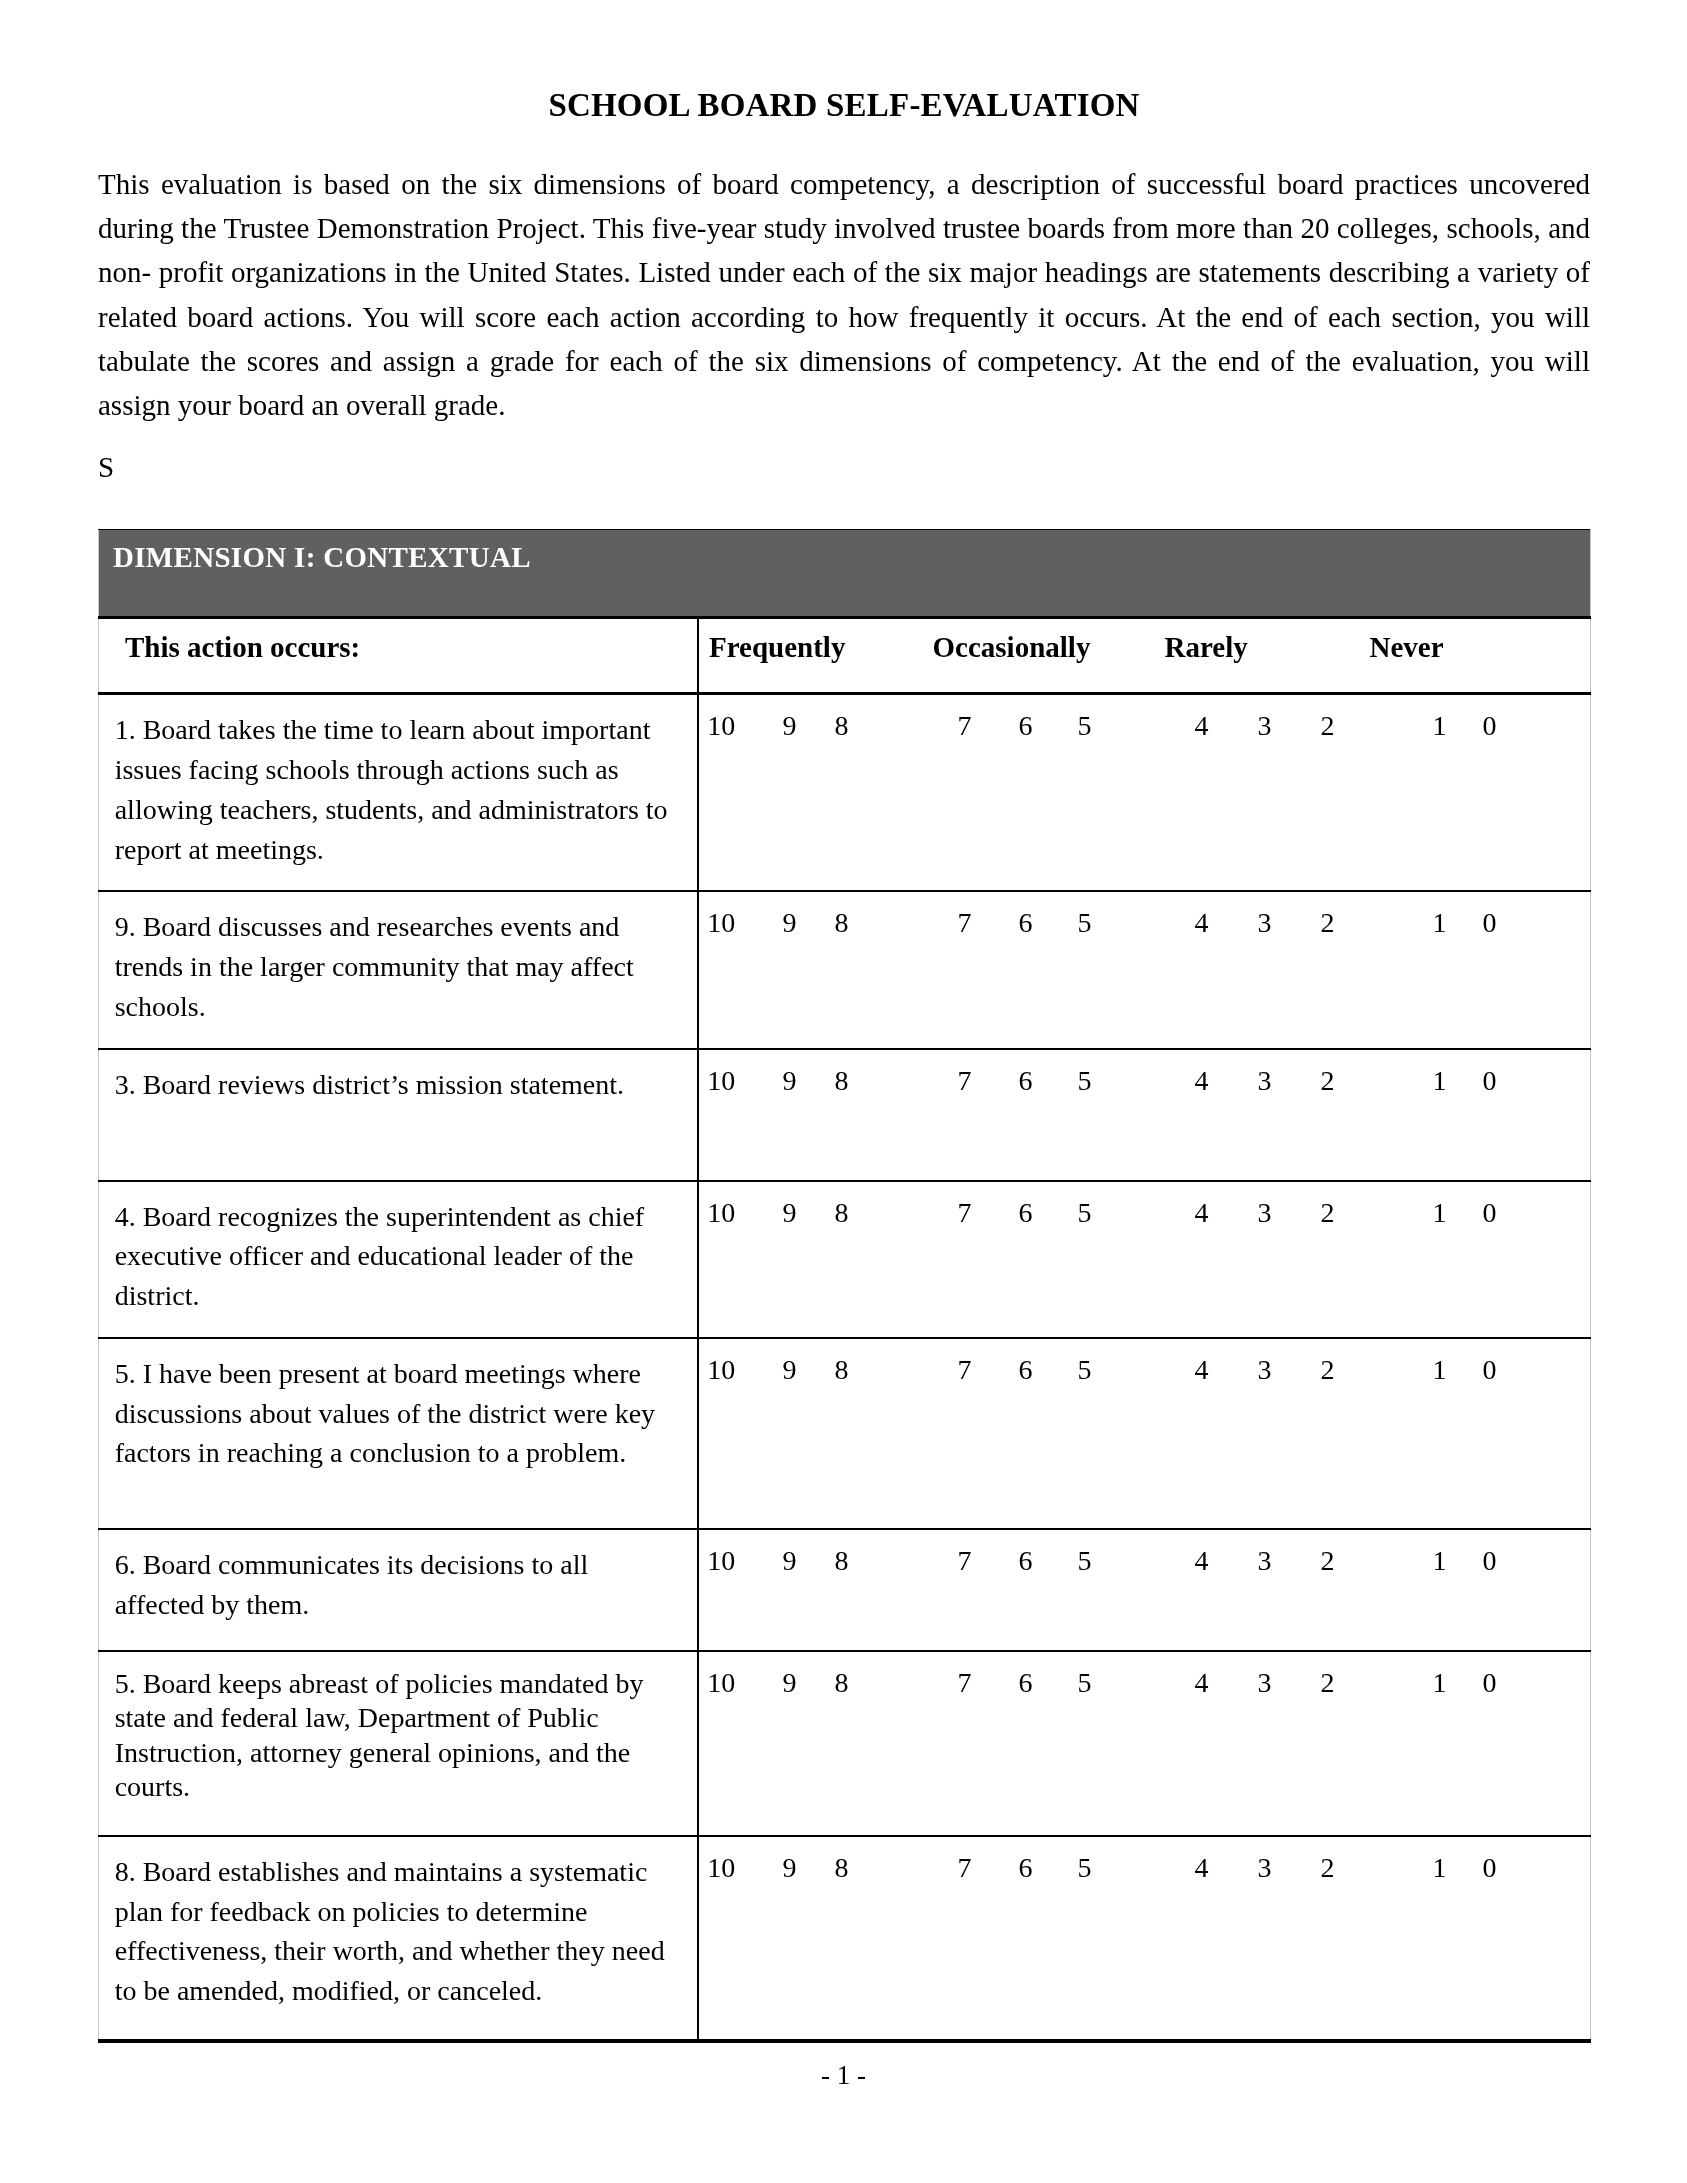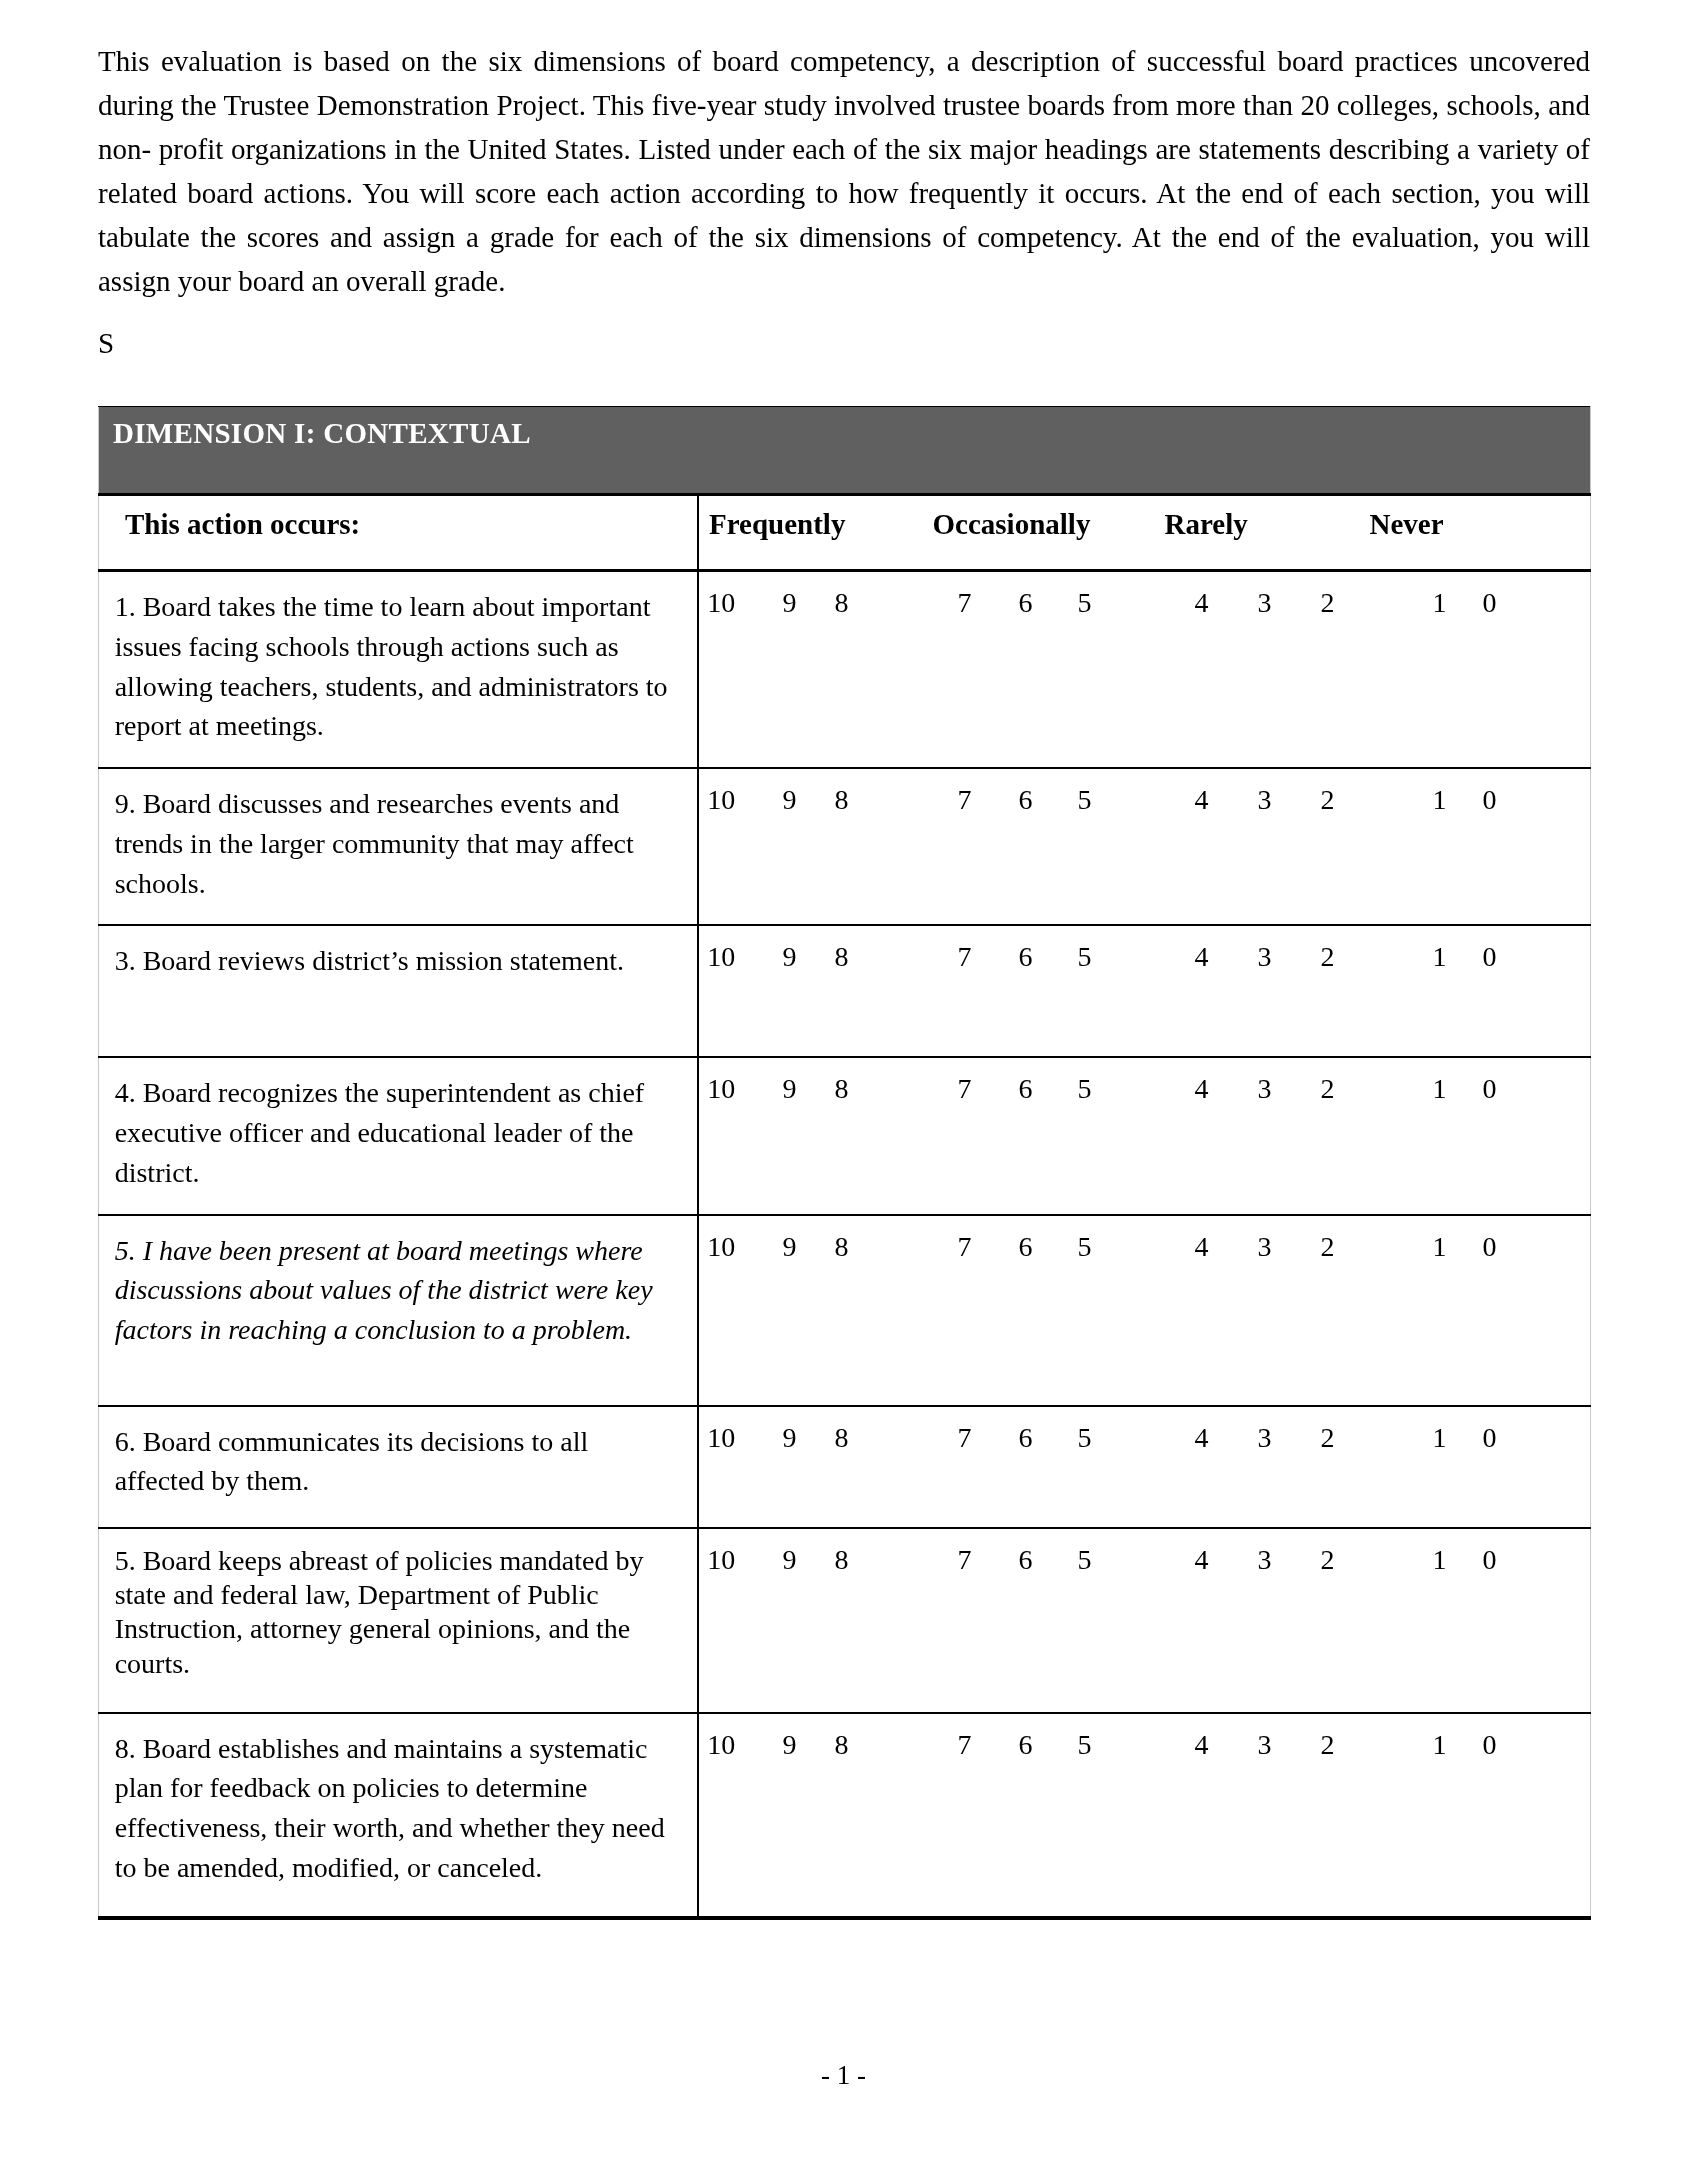--- a/index.html
+++ b/index.html
@@ -138,41 +138,42 @@
     position: absolute;
     top: 0;
     white-space: nowrap;
     font-size: 28px;
   }
 
   .cell-pad-1 { min-height: 147px; }
   .cell-pad-2 { min-height: 115px; }
   .cell-pad-3 { min-height: 94px; }
   .cell-pad-4 { min-height: 114px; }
-  .cell-pad-5 { min-height: 153px; font-style: italic; }
+  .cell-pad-5 { min-height: 153px; }
   .cell-pad-6 { min-height: 84px; }
   .cell-pad-7 { min-height: 147px; }
   .cell-pad-8 { min-height: 166px; }
 
   
   .footer {
     position: absolute;
     left: 0;
     right: 0;
     top: 2060px;
     text-align: center;
     font-size: 27px;
   }
 </style>
 </head>
 <body>
 
 <div class="page">
   <div class="content">
 
+    <h1 class="doc-title">SCHOOL BOARD SELF-EVALUATION</h1>
 
     <p class="intro">This evaluation is based on the six dimensions of board competency, a description of successful board practices uncovered during the Trustee Demonstration Project. This five-year study involved trustee boards from more than 20 colleges, schools, and non- profit organizations in the United States. Listed under each of the six major headings are statements describing a variety of related board actions. You will score each action according to how frequently it occurs. At the end of each section, you will tabulate the scores and assign a grade for each of the six dimensions of competency. At the end of the evaluation, you will assign your board an overall grade.</p>
 
     <p class="stray-line">S</p>
 
     <table class="eval-table">
       <colgroup>
         <col style="width:599px">
         <col style="width:893px">
       </colgroup>

